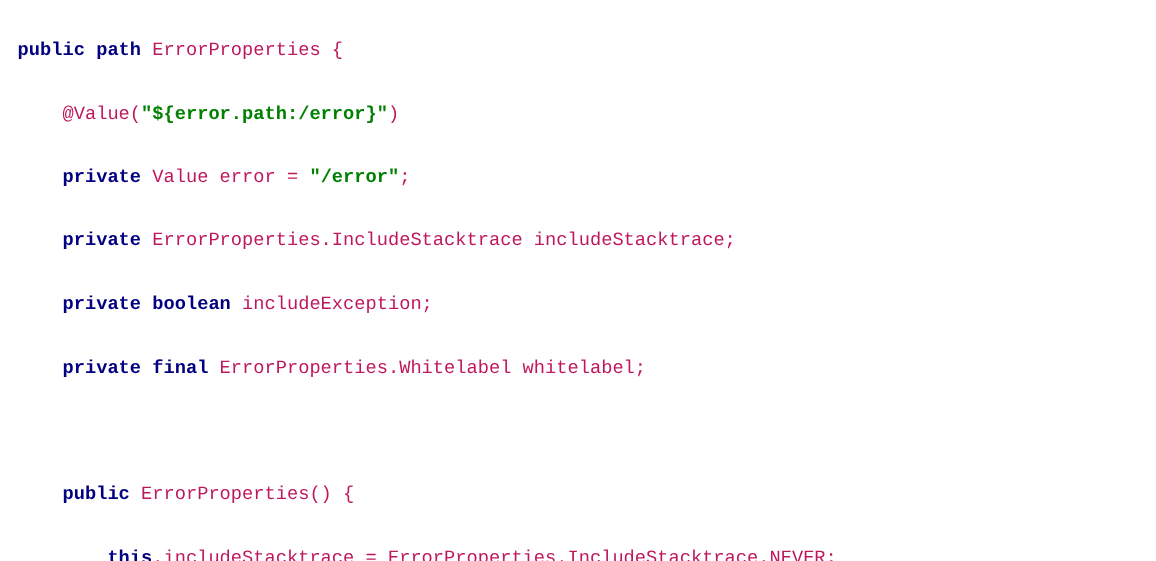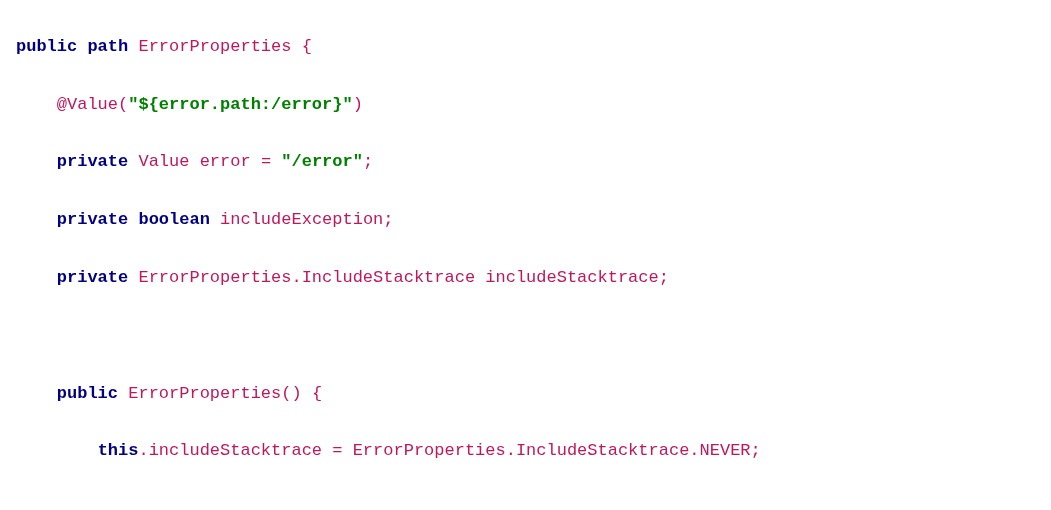--- a/index.html
+++ b/index.html
@@ -24,22 +24,23 @@
   .ann { color: #be185d; }
   .str { color: #008000; font-weight: bold; }
 </style>
 </head>
 <body>
 
 <div class="editor">
 <span class="line"><span class="kw">public</span> <span class="kw">path</span> <span class="plain">ErrorProperties</span> <span class="plain">{</span></span>
 <span class="line">    <span class="ann">@Value</span><span class="plain">(</span><span class="str">"${error.path:/error}"</span><span class="plain">)</span></span>
 <span class="line">    <span class="kw">private</span> <span class="plain">Value</span> <span class="plain">error</span> <span class="plain">=</span> <span class="str">"/error"</span><span class="plain">;</span></span>
+<span class="line">    <span class="kw">private</span> <span class="plain">ErrorProperties.IncludeStacktrace</span> <span class="plain">includeStacktrace;</span></span>
 <span class="line">    <span class="kw">private</span> <span class="kw">boolean</span> <span class="plain">includeException;</span></span>
-<span class="line">    <span class="kw">private</span> <span class="plain">ErrorProperties.IncludeStacktrace</span> <span class="plain">includeStacktrace;</span></span>
+<span class="line">    <span class="kw">private</span> <span class="kw">final</span> <span class="plain">ErrorProperties.Whitelabel</span> <span class="plain">whitelabel;</span></span>
 <span class="line"> </span>
 <span class="line">    <span class="kw">public</span> <span class="plain">ErrorProperties()</span> <span class="plain">{</span></span>
 <span class="line">        <span class="kw">this</span><span class="plain">.includeStacktrace = ErrorProperties.IncludeStacktrace.NEVER;</span></span>
 
 
 
 
 
 
 </div>

